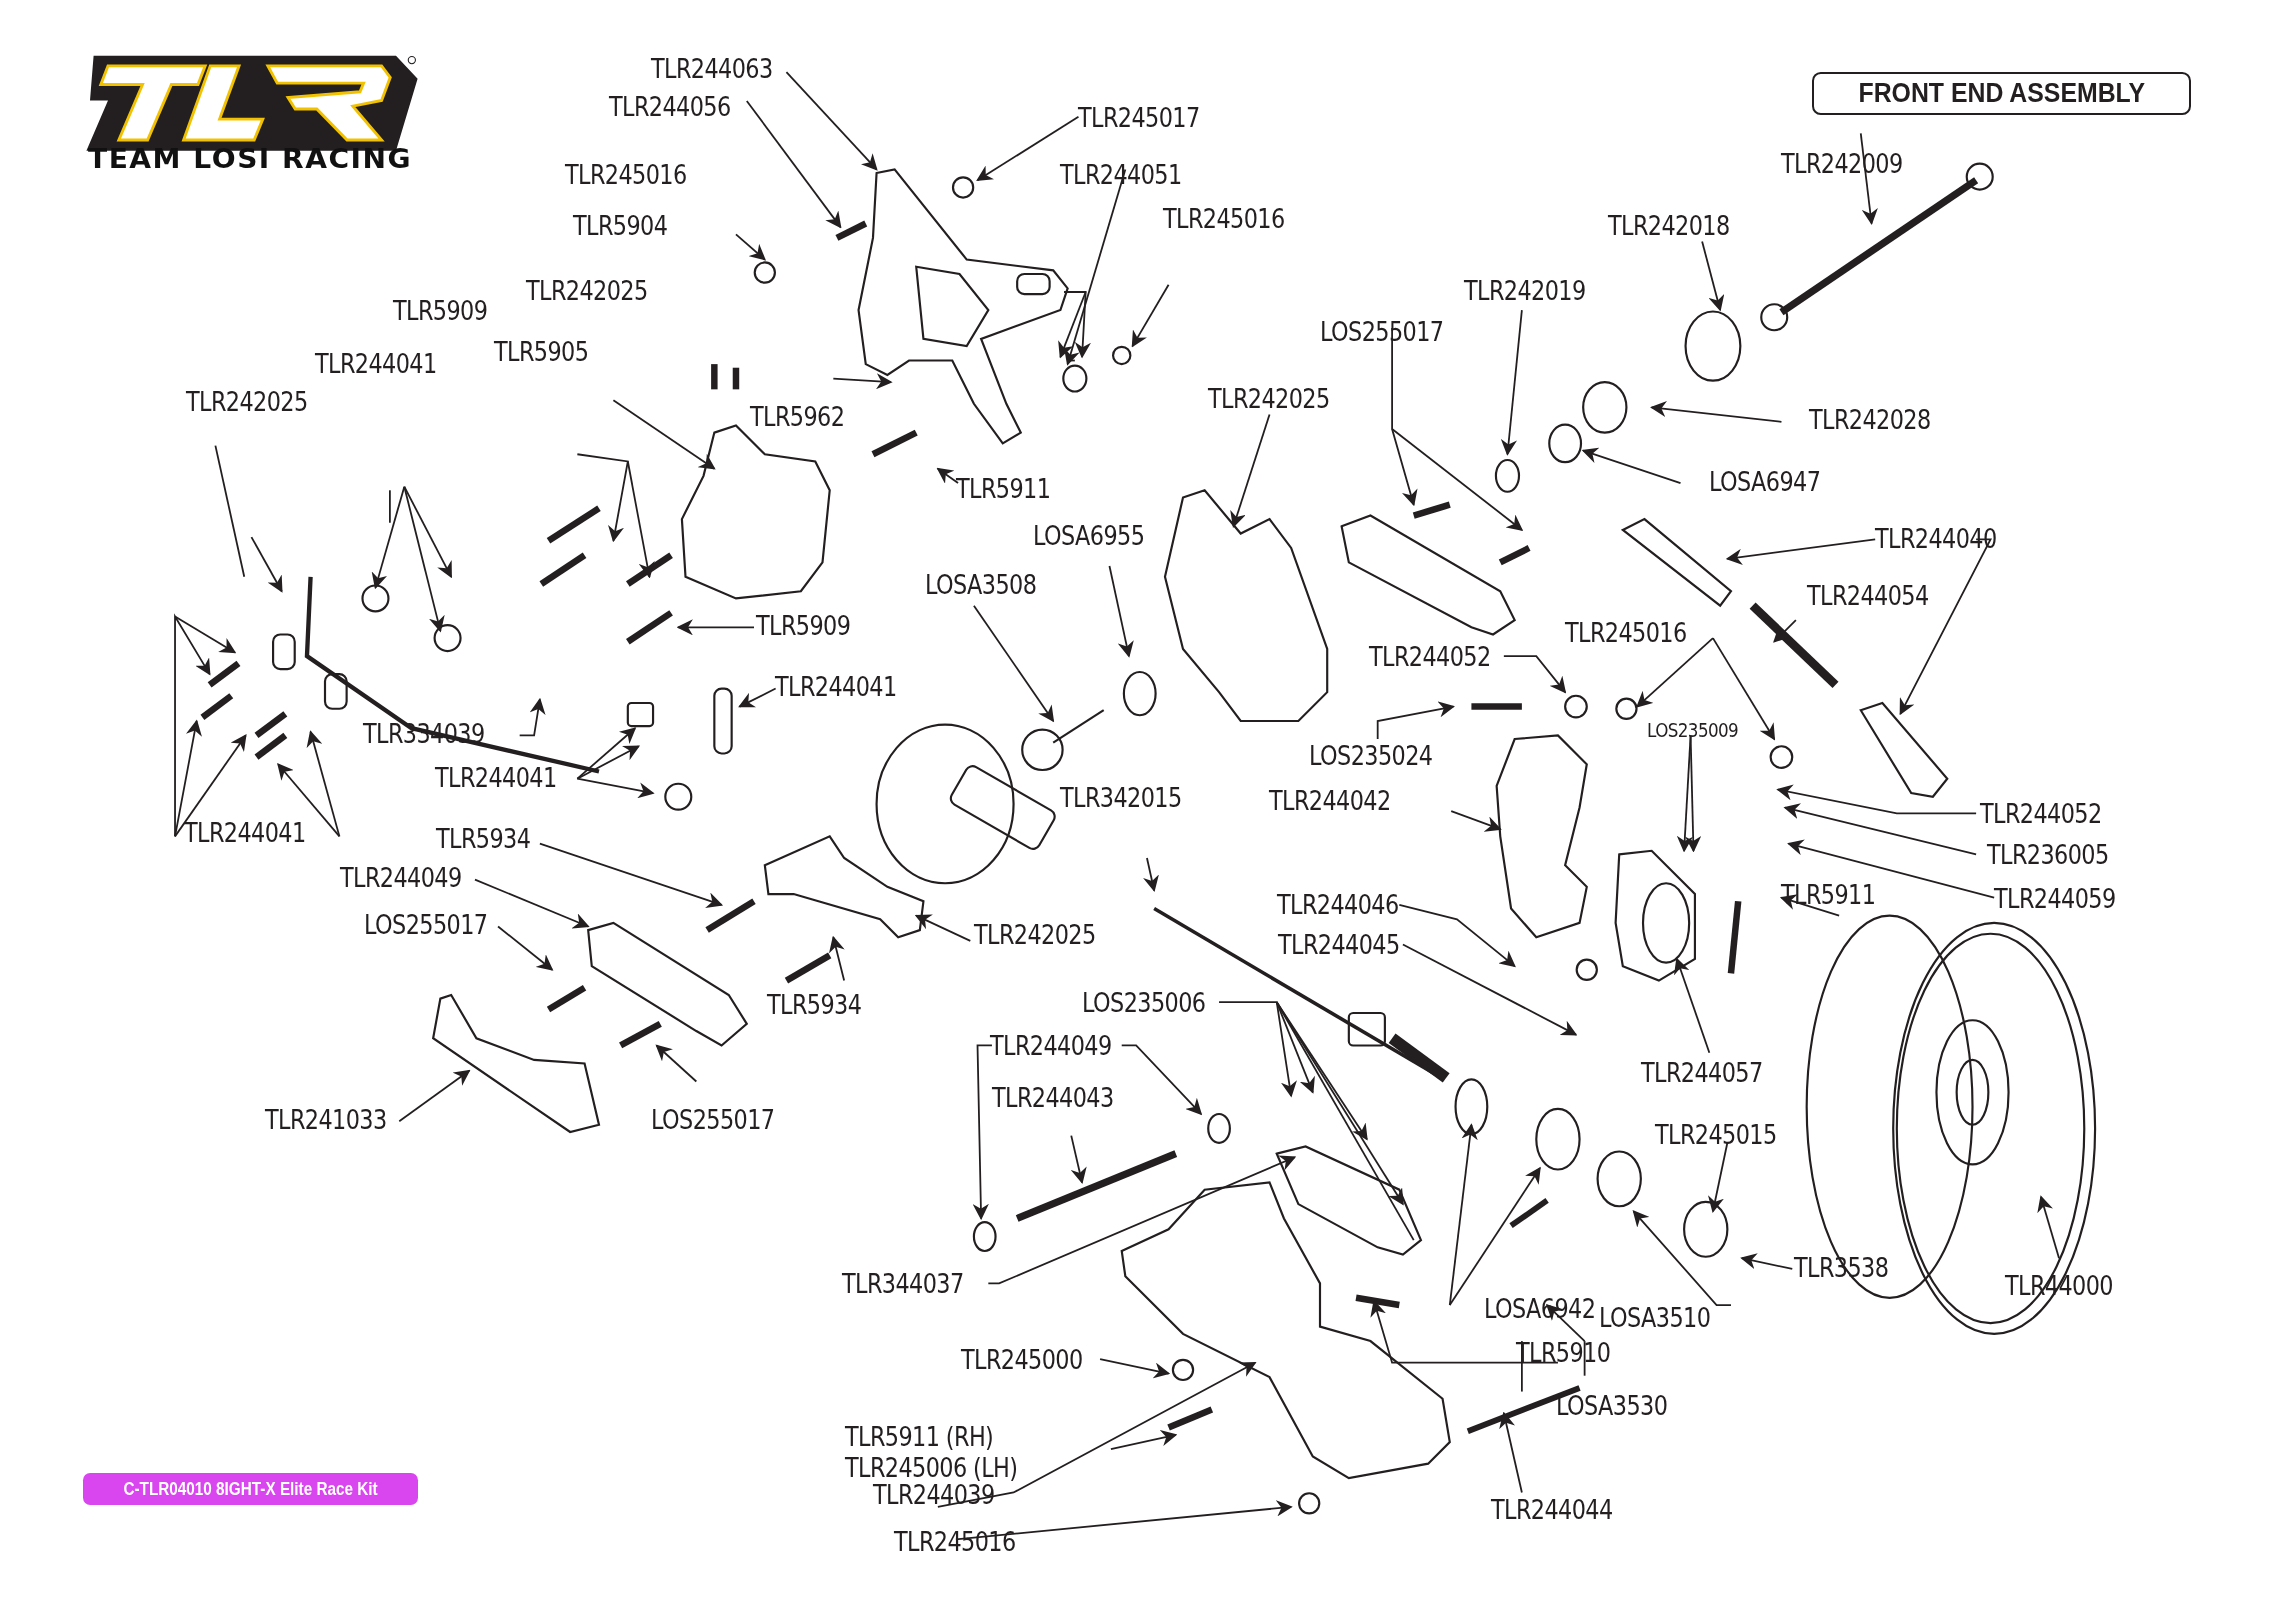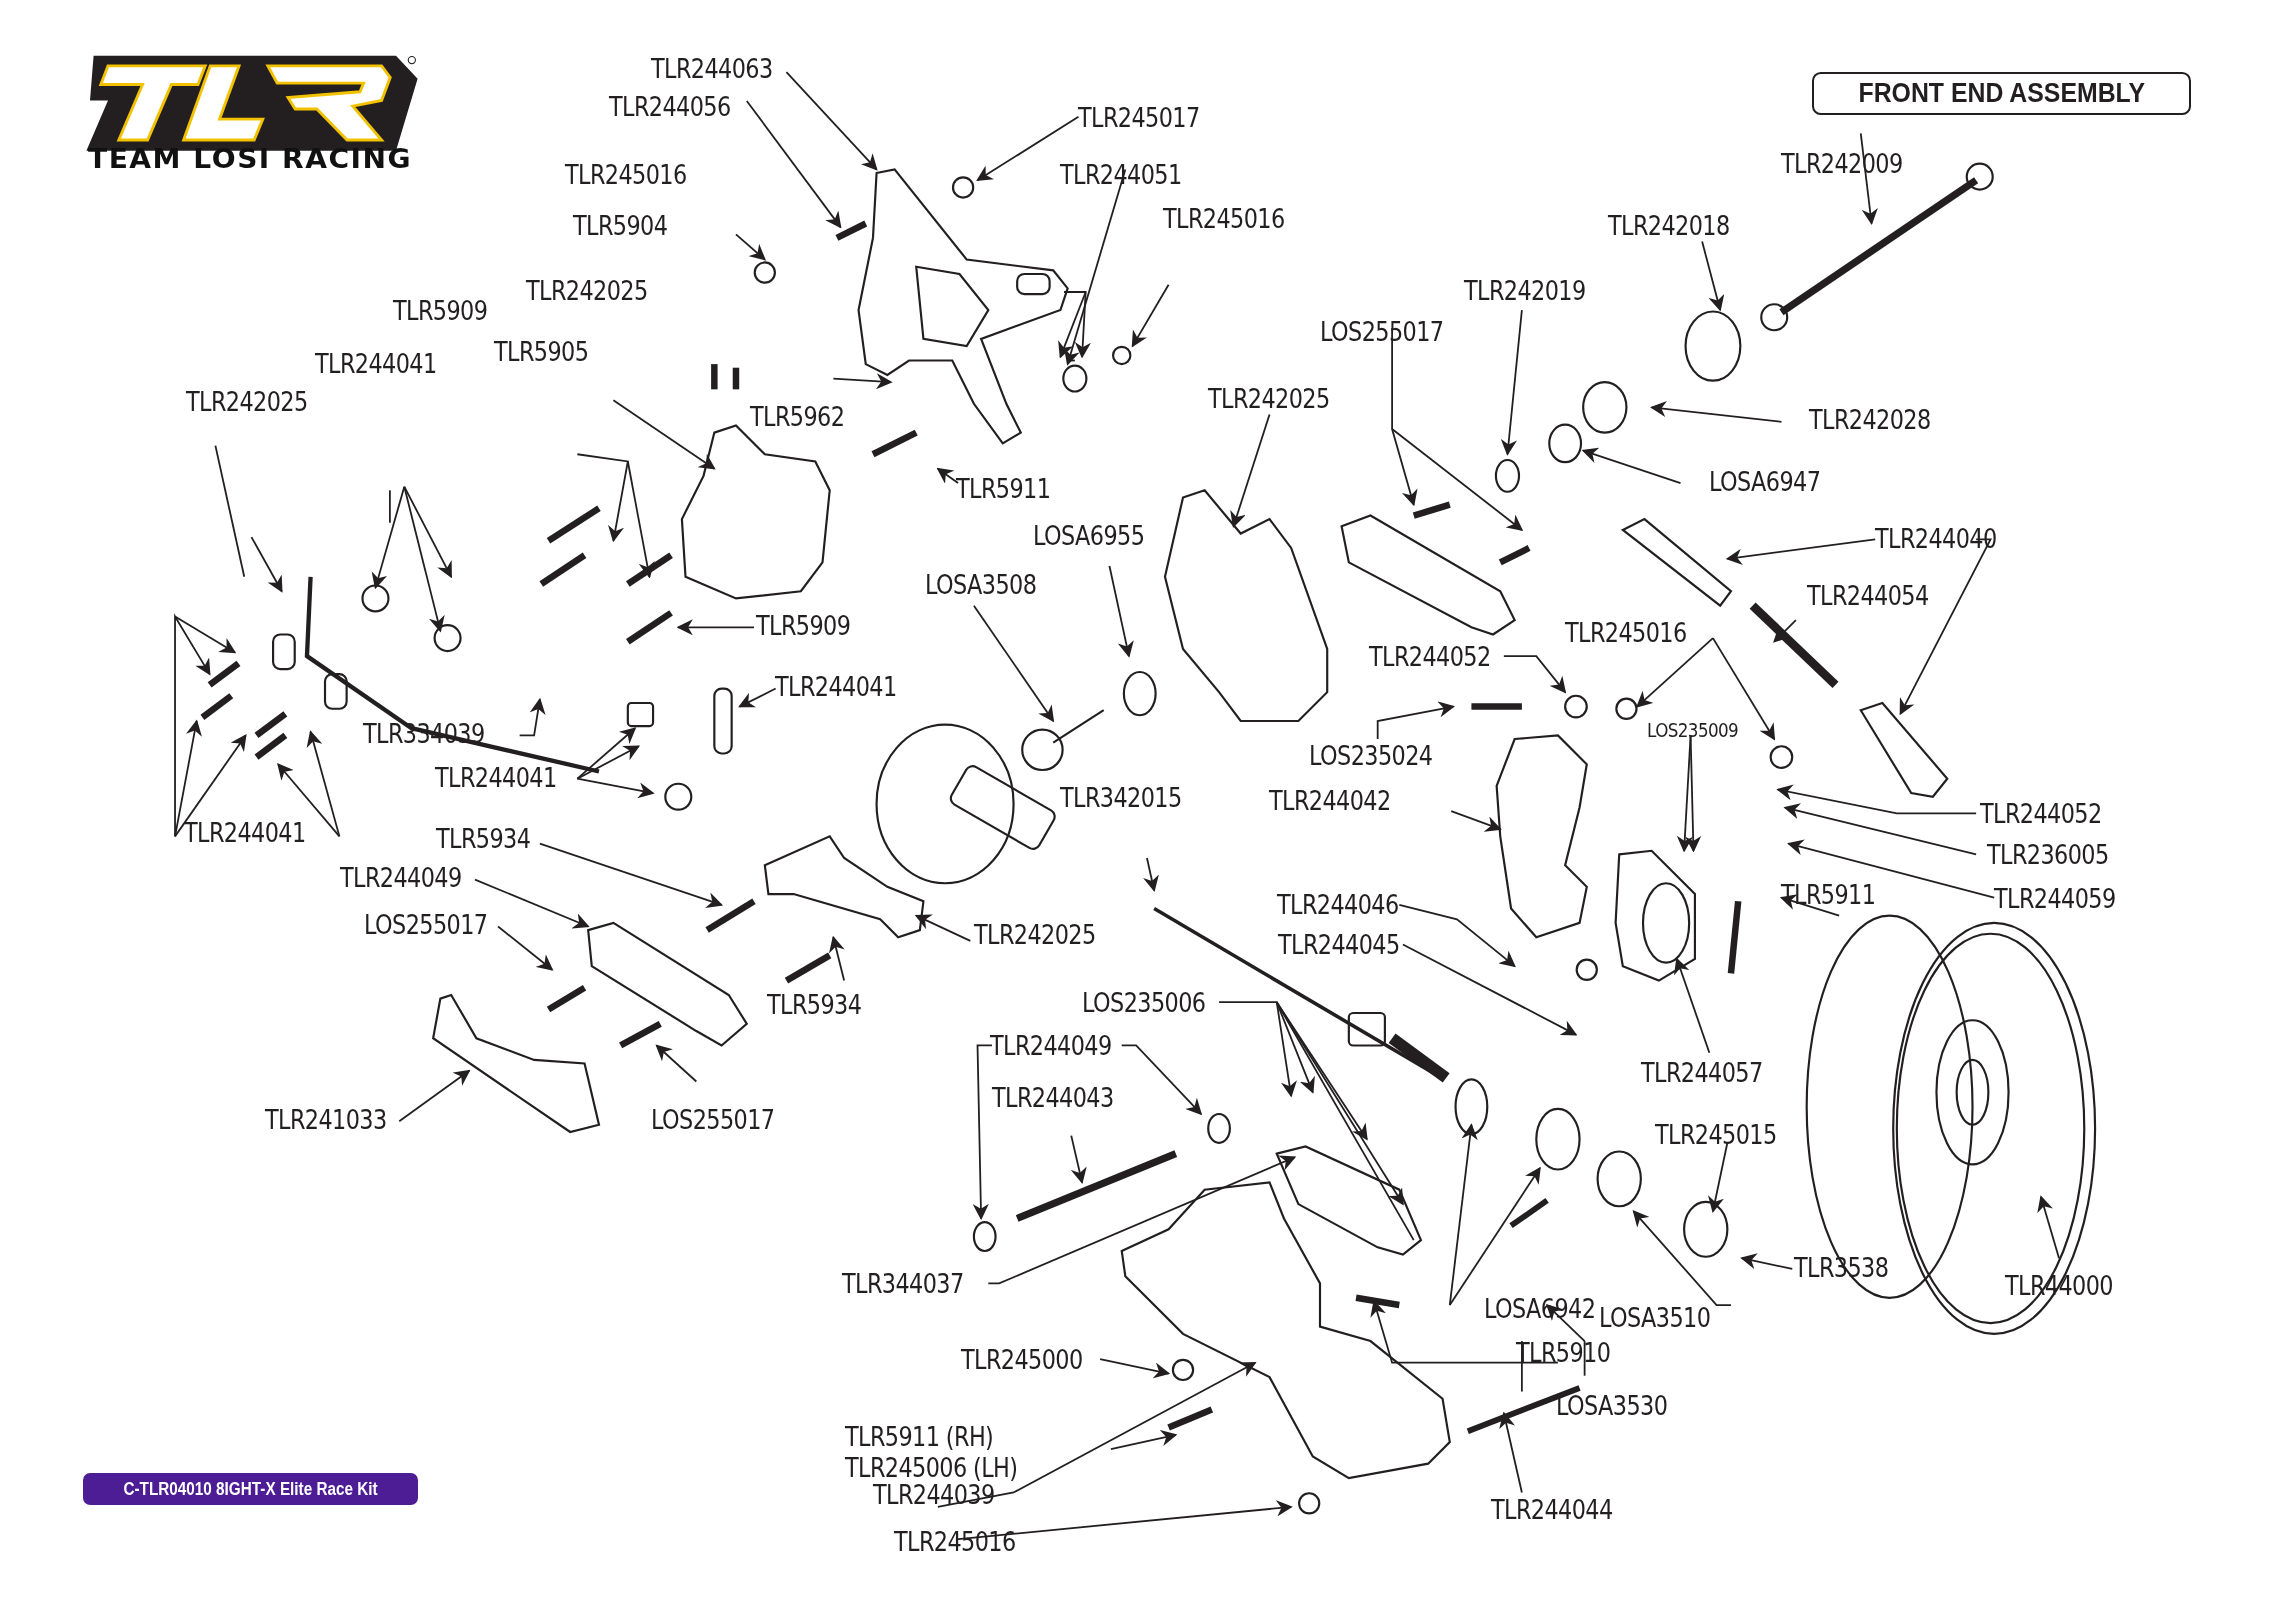--- a/index.html
+++ b/index.html
@@ -9,21 +9,21 @@
   .lbl { position: absolute; font-family: "DejaVu Sans", sans-serif; font-size: 26px;
          letter-spacing: -0.7px; color: #231f20; white-space: nowrap; transform: scaleX(0.86);
          transform-origin: left top; line-height: 1; }
   .lbl.small { font-size: 19.5px; }
   .title-box { position: absolute; left: 1812px; top: 72px; width: 379px; height: 43px;
                border: 2.2px solid #231f20; border-radius: 8.7px; box-sizing: border-box;
                display: flex; align-items: center; justify-content: center; }
   .title-box span { font-family: "Liberation Sans", sans-serif; font-weight: bold; font-size: 27px;
                     color: #231f20; transform: scaleX(0.92); }
   .kit-box { position: absolute; left: 83px; top: 1473px; width: 335px; height: 32px;
-             background: #4c1d95; border-radius: 7.2px; display: flex; align-items: center; justify-content: center; }
+             background: #d946ef; border-radius: 7.2px; display: flex; align-items: center; justify-content: center; }
   .kit-box span { font-family: "Liberation Sans", sans-serif; font-weight: bold; font-size: 18px;
                   color: #ffffff; transform: scaleX(0.85); white-space: nowrap; }
   .logo { position: absolute; left: 79px; top: 50px; width: 346px; height: 126px; }
   .logo-sub { position: absolute; left: 88px; top: 144px; font-family: "DejaVu Sans", sans-serif;
               font-weight: bold; font-size: 26px; letter-spacing: 1.4px; color: #111;
               transform: scaleX(1.08); transform-origin: left top; white-space: nowrap; }
 </style>
 </head>
 <body>
 

